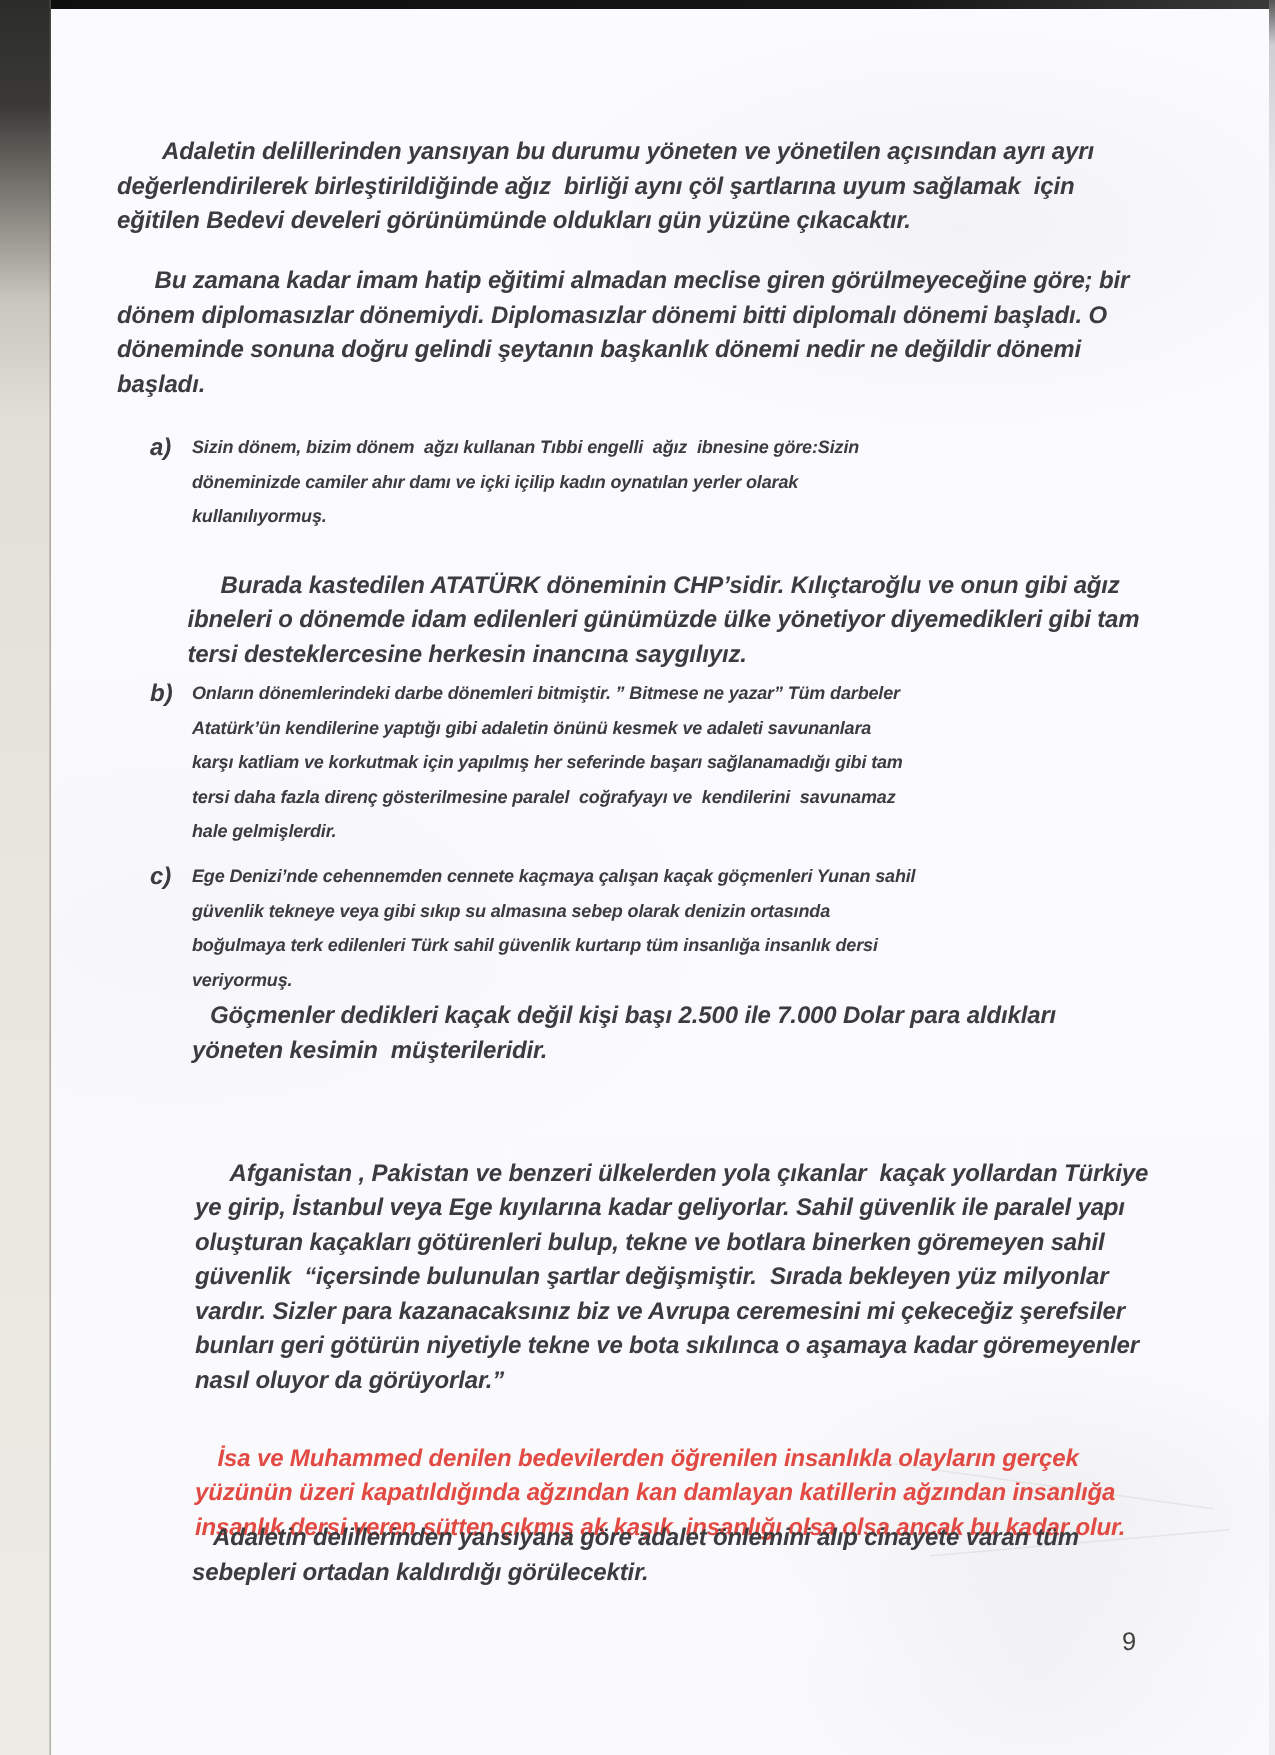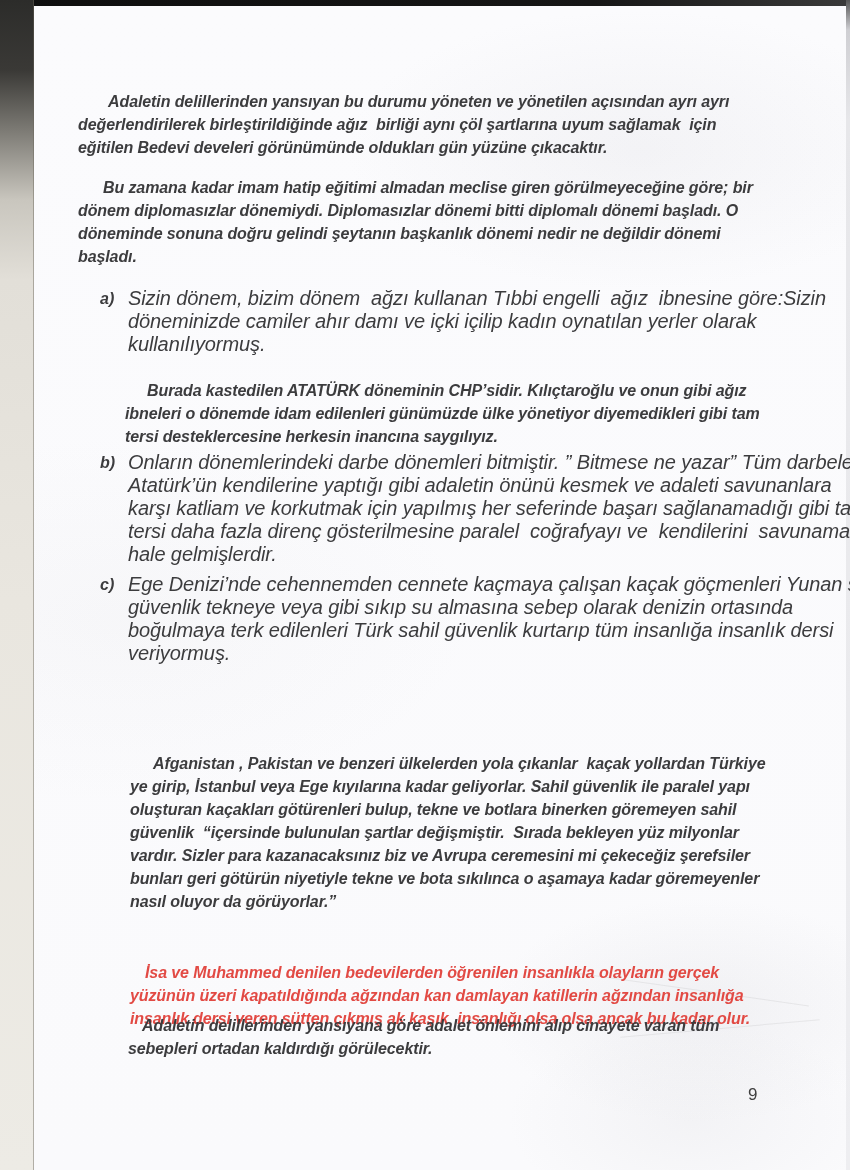--- a/index.html
+++ b/index.html
@@ -57,32 +57,32 @@
     white-space:pre;
     letter-spacing:-0.1px;
   }
   .li{position:absolute;display:flex;}
   .li .marker{
     flex:0 0 28px;
     font-size:16px;line-height:23px;font-weight:bold;font-style:italic;
     color:var(--ink);
   }
   .li .li-text{
-    font-size:20px;line-height:23px;font-weight:normal;font-style:italic;
+    font-size:12px;line-height:23px;font-weight:bold;font-style:italic;
     color:var(--ink);white-space:pre;letter-spacing:-0.1px;
   }
 
   #para-intro      {left:78px; top:90px;  text-indent:30px;}
   #para-diploma    {left:78px; top:176px; text-indent:25px;}
   #item-a          {left:100px;top:287px;}
   #para-burada     {left:125px;top:379px; text-indent:22px;}
   #item-b          {left:100px;top:451px;}
   #item-c          {left:100px;top:573px;}
   #para-gocmenler  {left:128px;top:666px; text-indent:12px;}
-  #para-afganistan {left:130px;top:752px; text-indent:23px;}
+  #para-afganistan {left:130px;top:771px; text-indent:23px;}
   #para-red        {left:130px;top:917px; text-indent:15px; color:var(--red);margin-top:44px;}
   #para-final      {left:128px;top:1014px;text-indent:14px;}
 
   #page-number{
     position:absolute;left:748px;top:1085px;
     font-size:17px;font-weight:normal;font-style:normal;
     color:#3f3f3f;white-space:pre;
   }
 </style>
 </head>
@@ -126,20 +126,22 @@
   </div>
 
   <div class="li" id="item-c">
     <span class="marker">c)</span>
     <div class="li-text">Ege Denizi’nde cehennemden cennete kaçmaya çalışan kaçak göçmenleri Yunan sahil
 güvenlik tekneye veya gibi sıkıp su almasına sebep olarak denizin ortasında
 boğulmaya terk edilenleri Türk sahil güvenlik kurtarıp tüm insanlığa insanlık dersi
 veriyormuş.</div>
   </div>
 
+  <div class="para" id="para-gocmenler">Göçmenler dedikleri kaçak değil kişi başı 2.500 ile 7.000 Dolar para aldıkları
+yöneten kesimin  müşterileridir.</div>
 
   <div class="para" id="para-afganistan">Afganistan , Pakistan ve benzeri ülkelerden yola çıkanlar  kaçak yollardan Türkiye
 ye girip, İstanbul veya Ege kıyılarına kadar geliyorlar. Sahil güvenlik ile paralel yapı
 oluşturan kaçakları götürenleri bulup, tekne ve botlara binerken göremeyen sahil
 güvenlik  “içersinde bulunulan şartlar değişmiştir.  Sırada bekleyen yüz milyonlar
 vardır. Sizler para kazanacaksınız biz ve Avrupa ceremesini mi çekeceğiz şerefsiler
 bunları geri götürün niyetiyle tekne ve bota sıkılınca o aşamaya kadar göremeyenler
 nasıl oluyor da görüyorlar.”</div>
 
   <div class="para" id="para-red">İsa ve Muhammed denilen bedevilerden öğrenilen insanlıkla olayların gerçek

